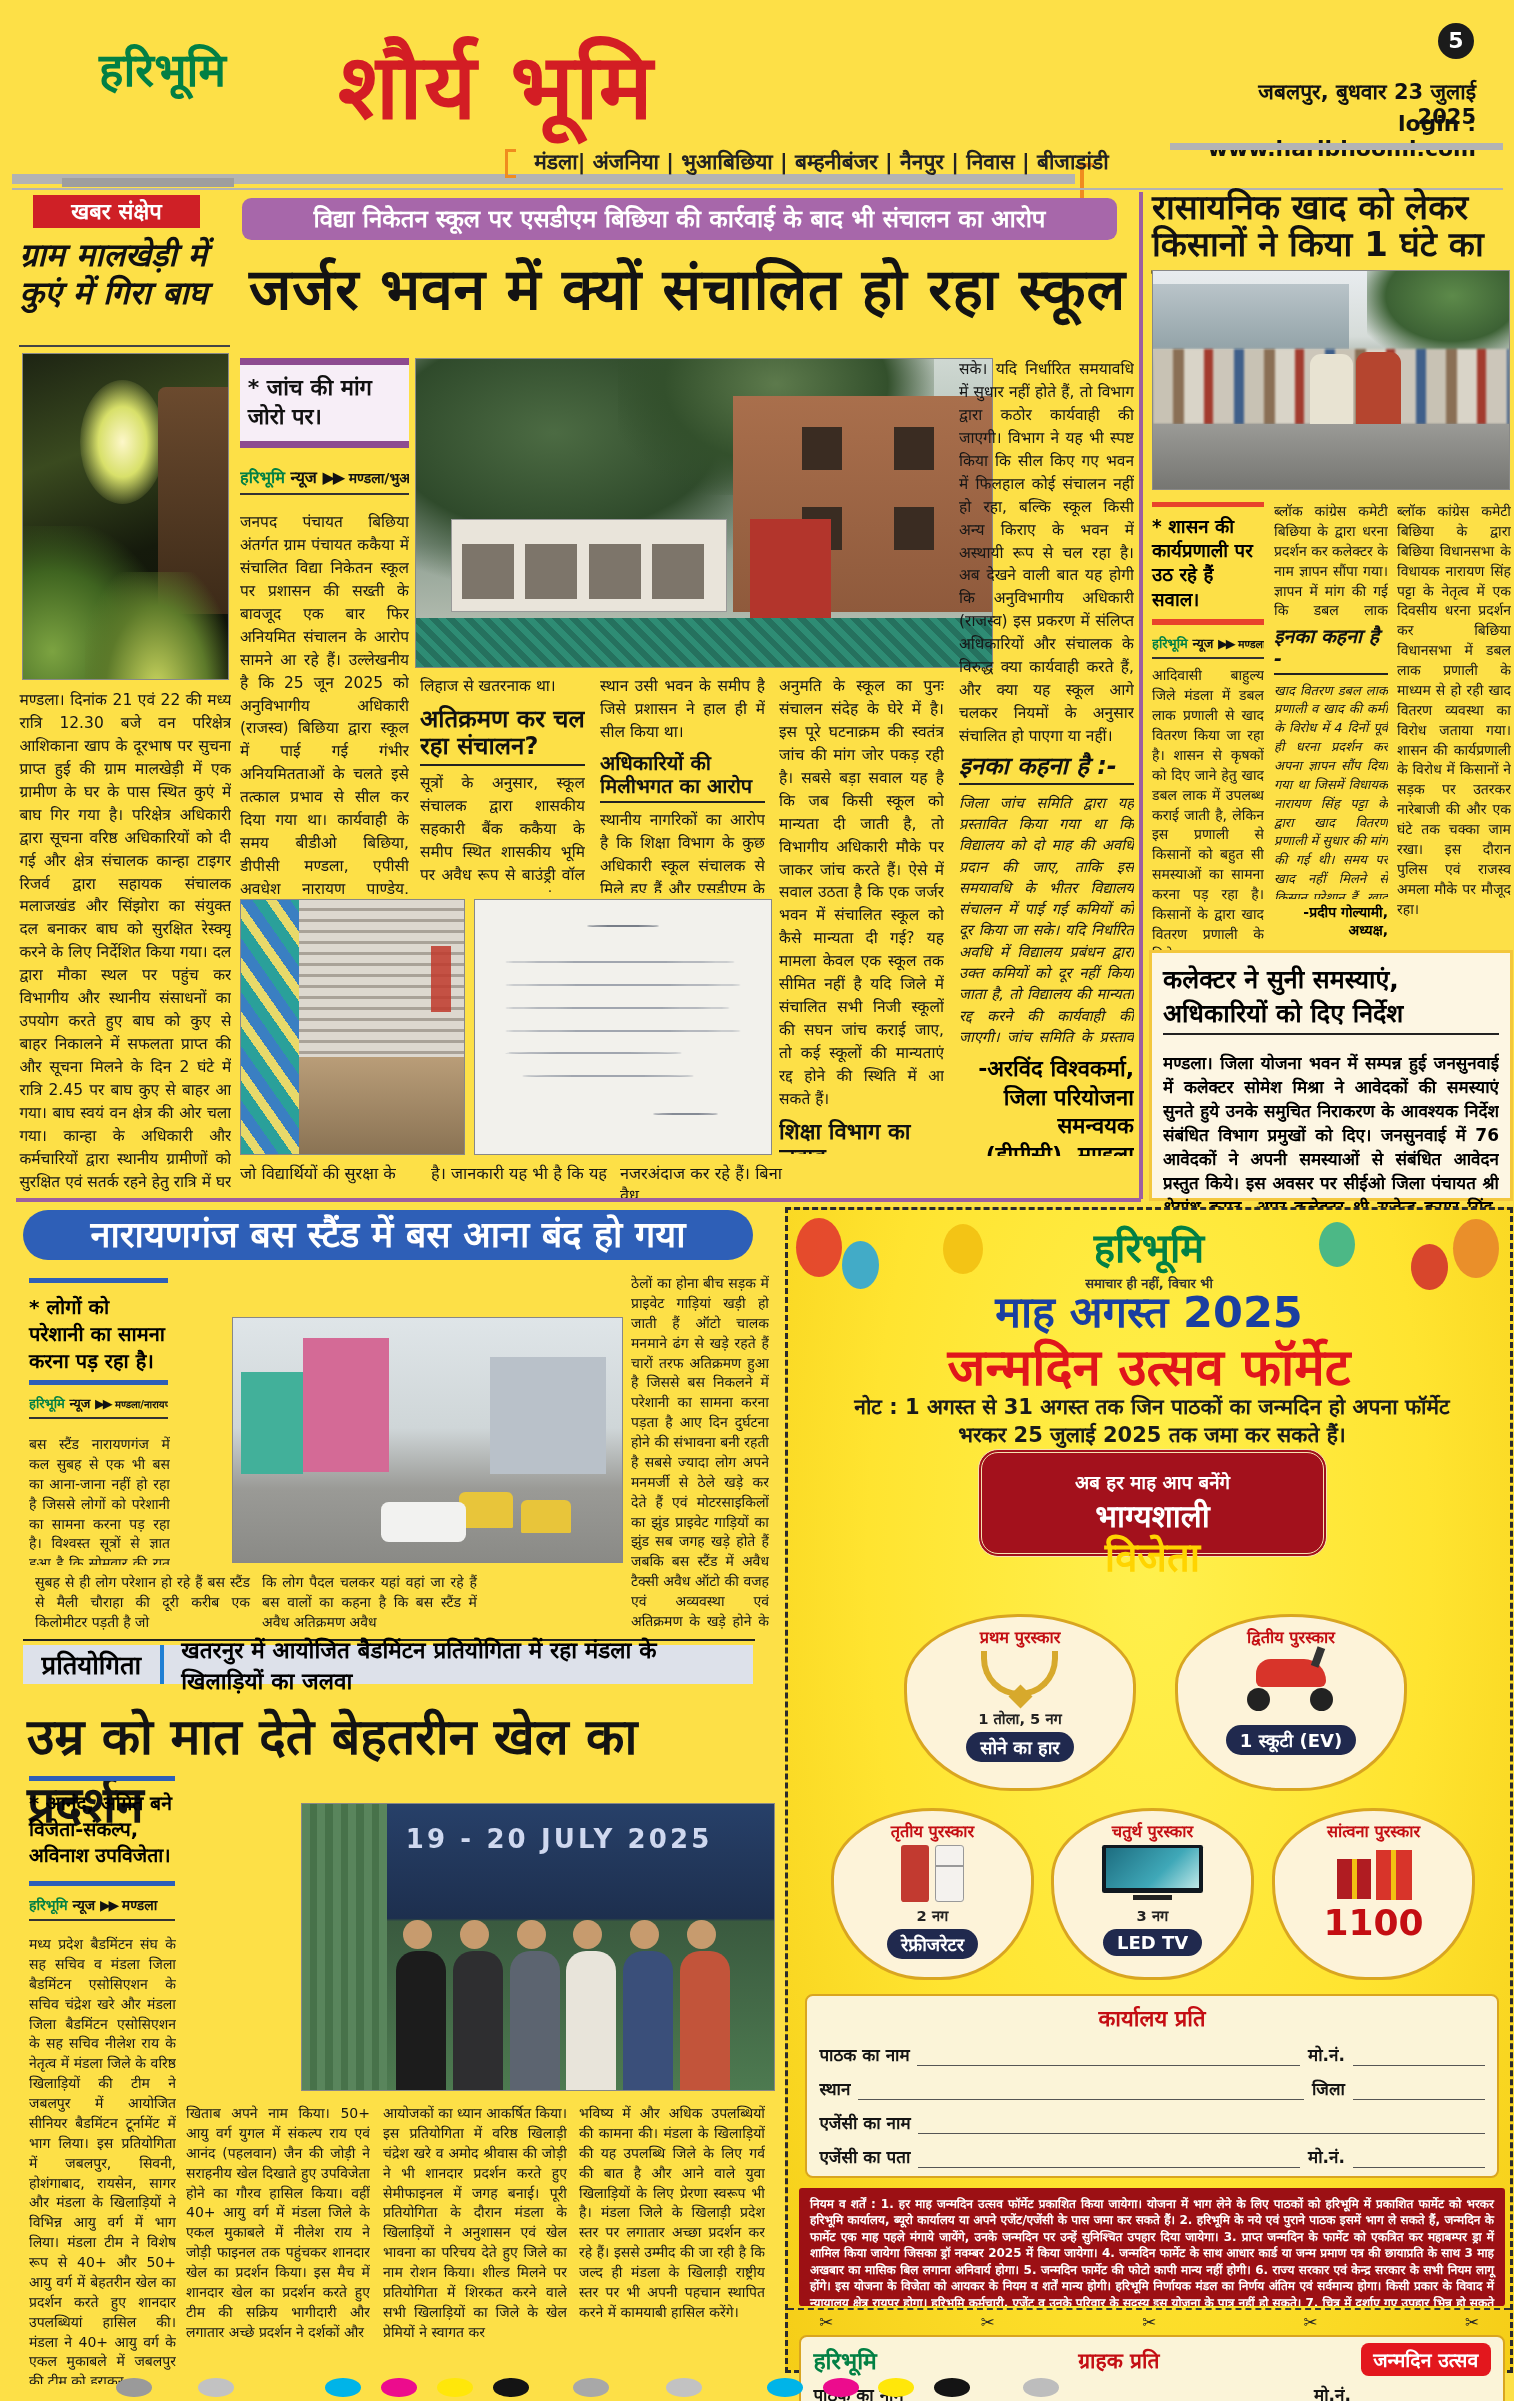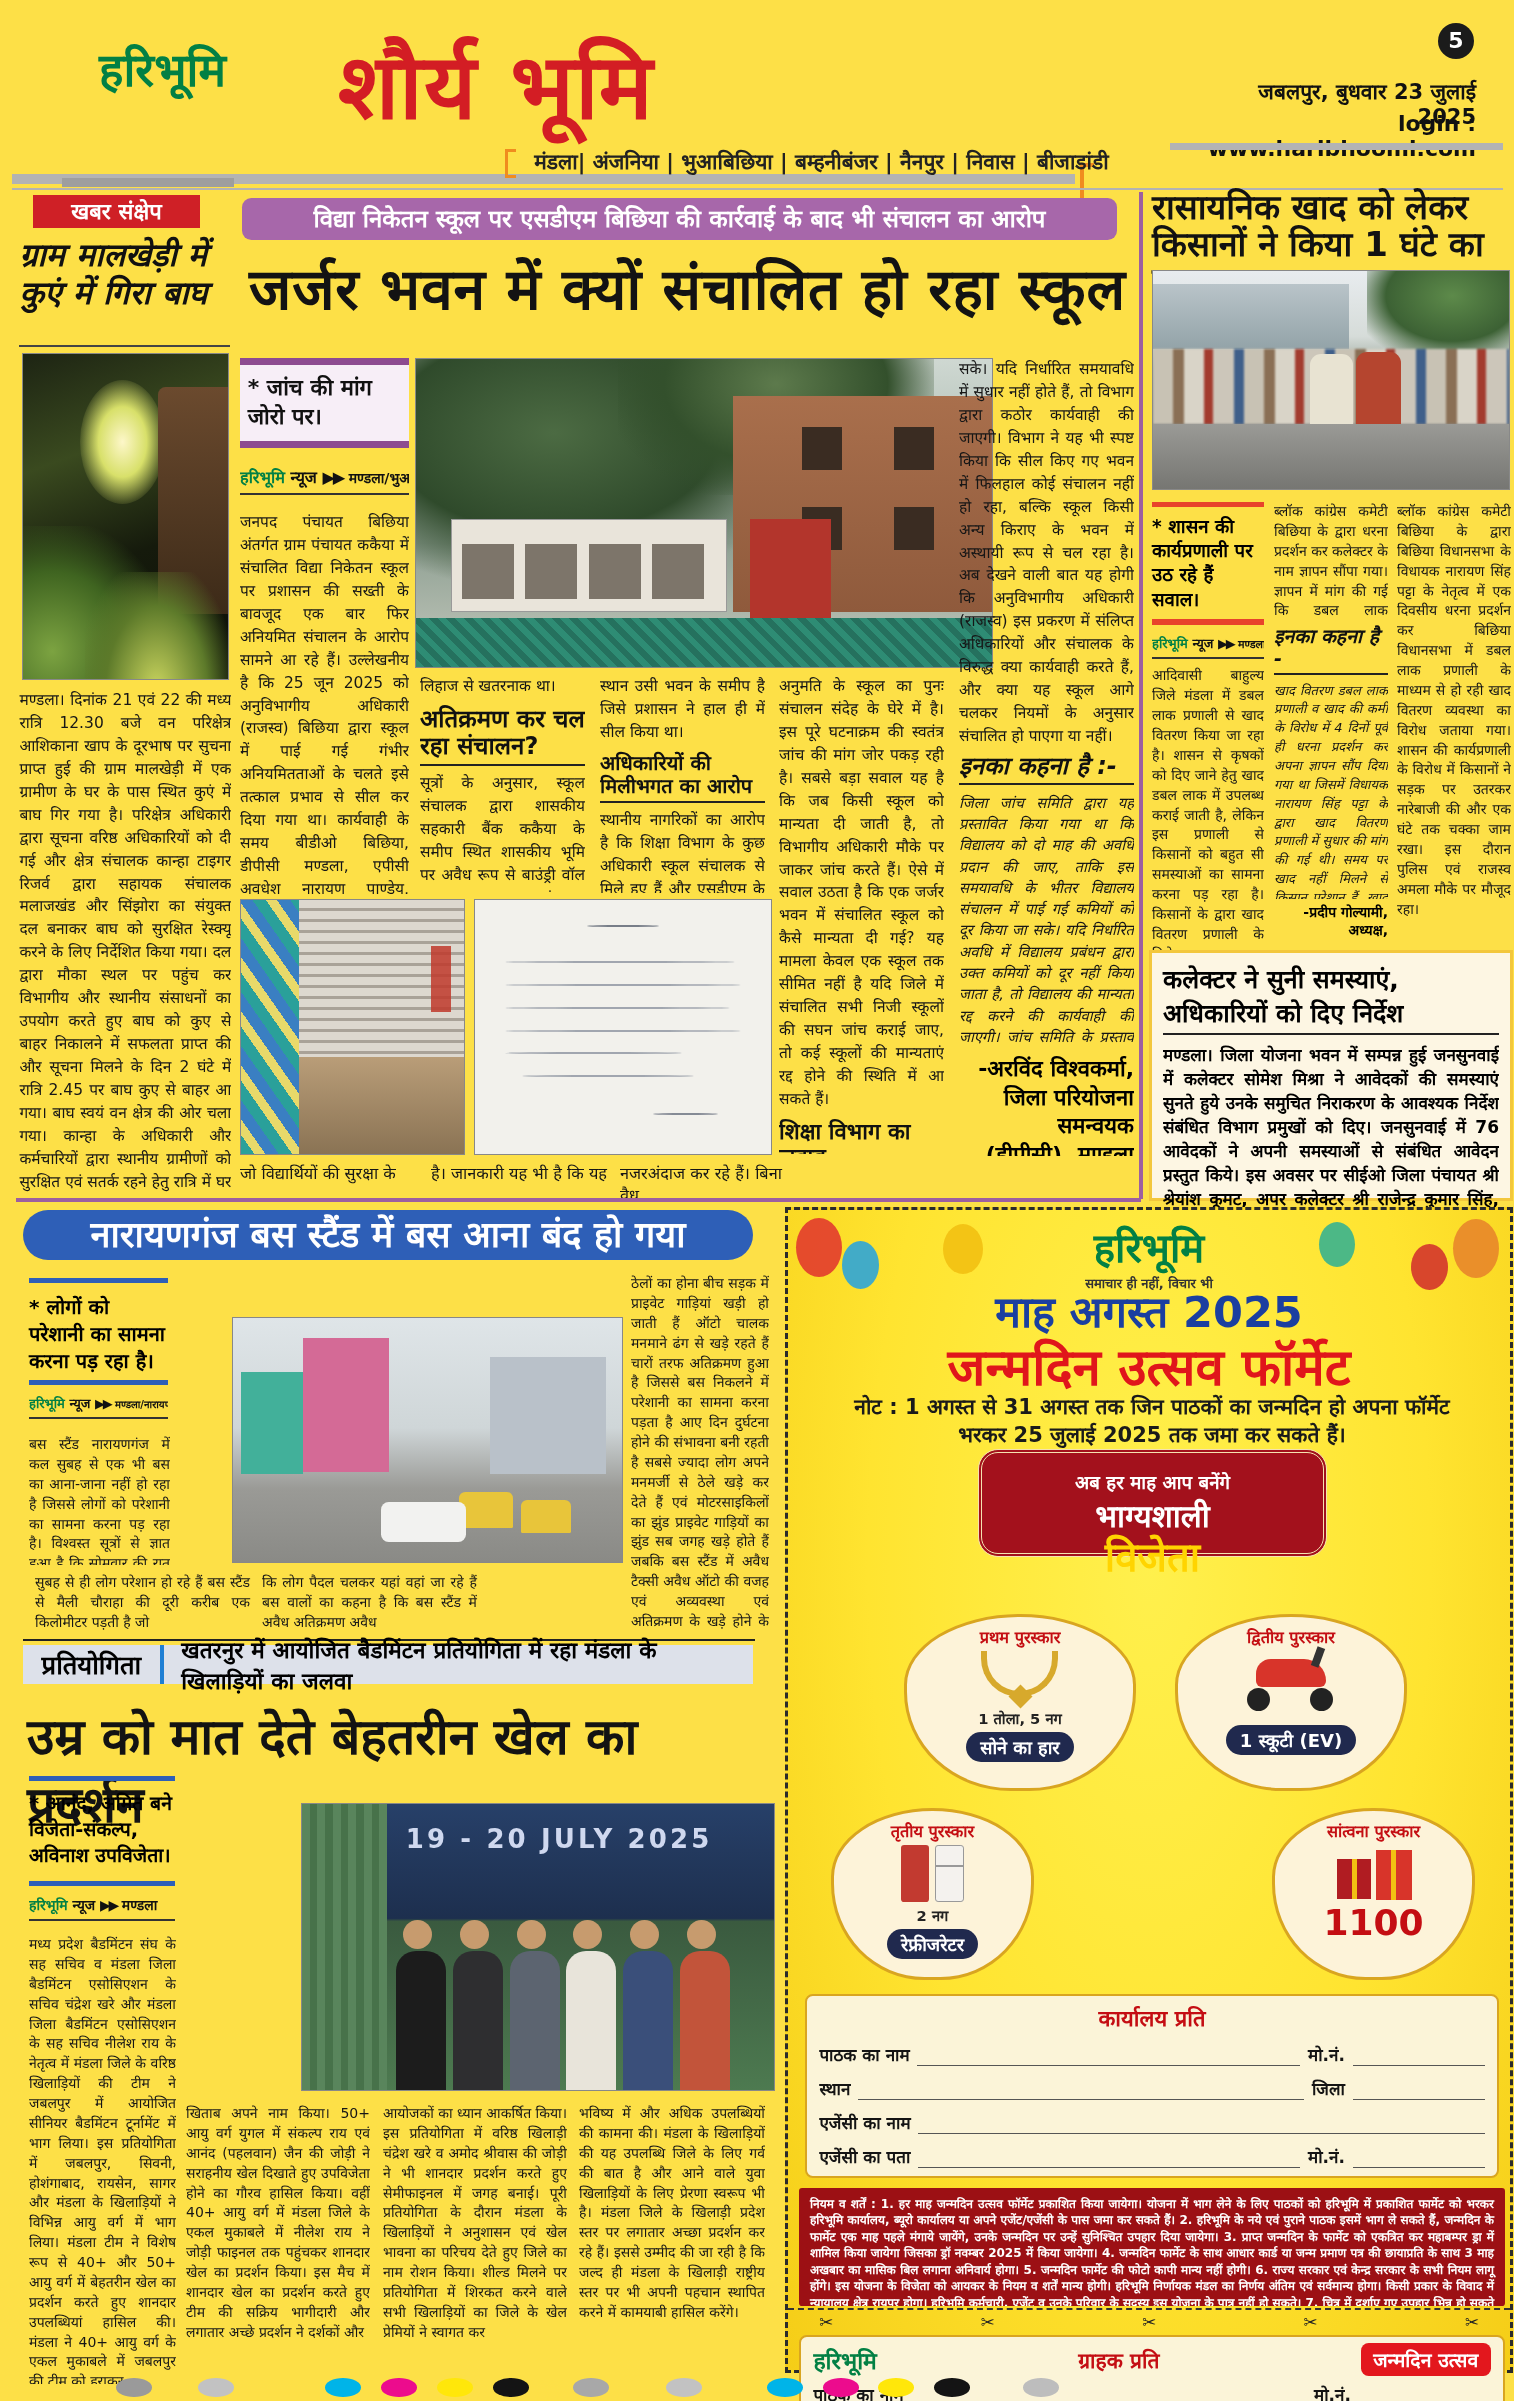--- a/index.html
+++ b/index.html
@@ -36,21 +36,21 @@
   .by-loc { color:#111; }
   .subhead { font-size:23px; font-weight:800; color:#111; border-bottom:2.3px solid #222; padding-bottom:3.1px; margin:7.7px 0 6.2px 0; line-height:1.15; }
   .quotehead { font-size:24px; font-weight:800; font-style:italic; }
   .quote { font-style:italic; font-size:14.7px; line-height:1.45; color:#161616; text-align:justify; }
   .sig { font-size:22px; font-weight:800; text-align:right; line-height:1.3; }
   .caption-line { font-size:16.3px; color:#161616; }
   .red-rule { background:#e8432b; height:5.4px; }
   .blue-rule { background:#2e5fb7; height:5.4px; }
   .rt-headline { font-size:34px; font-weight:800; line-height:1.08; color:#121212; }
   .collector-box { background:#fdf6e3; border:3.1px solid #f3c73c; padding:7.7px 11px; }
-  .collector-title { font-size:25px; font-weight:800; border-bottom:2.3px solid #222; padding-bottom:3.9px; margin-bottom:8px; }
+  .collector-title { font-size:25px; font-weight:800; border-bottom:2.3px solid #222; padding-bottom:3.9px; margin-bottom:16px; }
   .collector-body { font-size:17px; line-height:1.42; font-weight:600; text-align:justify; }
   .blue-bar { background:#2e5fb7; border-radius:26px; color:#fff; font-size:36px; font-weight:800; text-align:center; }
   .strip { background:#dde1ea; display:flex; align-items:center; }
   .strip-label { font-size:25.6px; font-weight:800; padding:0 18.6px; }
   .strip-div { width:5.4px; height:100%; background:#1f7fd4; }
   .strip-text { font-size:22.5px; font-weight:800; padding:0 17px; }
   .sec-headline { font-size:50px; font-weight:800; color:#131313; }
   .vrule { background:#9d5fa0; }
   .hrule { background:#9d5fa0; }
 
@@ -373,20 +373,30 @@
     <div class="prize-card" style="left:43px;top:598px;width:203px;height:172px;">
       <div class="prize-label">तृतीय पुरस्कार</div>
       <div class="picon" style="width:85px;height:57px;">
         <div style="position:absolute;left:11px;top:0;width:28px;height:57px;background:#c23a30;border-radius:3.1px;"></div>
         <div style="position:absolute;left:45px;top:0;width:29px;height:57px;background:#f4f2ee;border:1.5px solid #999;border-radius:3.1px;"></div>
         <div style="position:absolute;left:45px;top:20px;width:29px;height:1.5px;background:#999;"></div>
       </div>
       <div class="prize-qty">2 नग</div>
       <div class="prize-name">रेफ्रीजरेटर</div>
     </div>
+    <div class="prize-card" style="left:263px;top:598px;width:203px;height:172px;">
+      <div class="prize-label">चतुर्थ पुरस्कार</div>
+      <div class="picon" style="width:101px;height:57px;">
+        <div style="position:absolute;left:0;top:0;width:101px;height:48px;background:#101820;border-radius:2.3px;"></div>
+        <div style="position:absolute;left:3.9px;top:3.1px;width:93px;height:40px;background:linear-gradient(135deg,#1d6d80,#3fa8b8 60%,#bfe8e8);"></div>
+        <div style="position:absolute;left:31px;top:50px;width:39px;height:4.6px;background:#222;"></div>
+      </div>
+      <div class="prize-qty">3 नग</div>
+      <div class="prize-name">LED TV</div>
+    </div>
     <div class="prize-card" style="left:484px;top:598px;width:203px;height:172px;">
       <div class="prize-label">सांत्वना पुरस्कार</div>
       <div class="picon" style="width:85px;height:54px;">
         <div style="position:absolute;left:6.2px;top:14px;width:34px;height:40px;background:#b01c22;"></div>
         <div style="position:absolute;left:21px;top:14px;width:5.4px;height:40px;background:#f2c012;"></div>
         <div style="position:absolute;left:45px;top:4.6px;width:36px;height:50px;background:#d8342a;"></div>
         <div style="position:absolute;left:60px;top:4.6px;width:5.4px;height:50px;background:#f2c012;"></div>
       </div>
       <div class="prize-amt">1100</div>
     </div>

